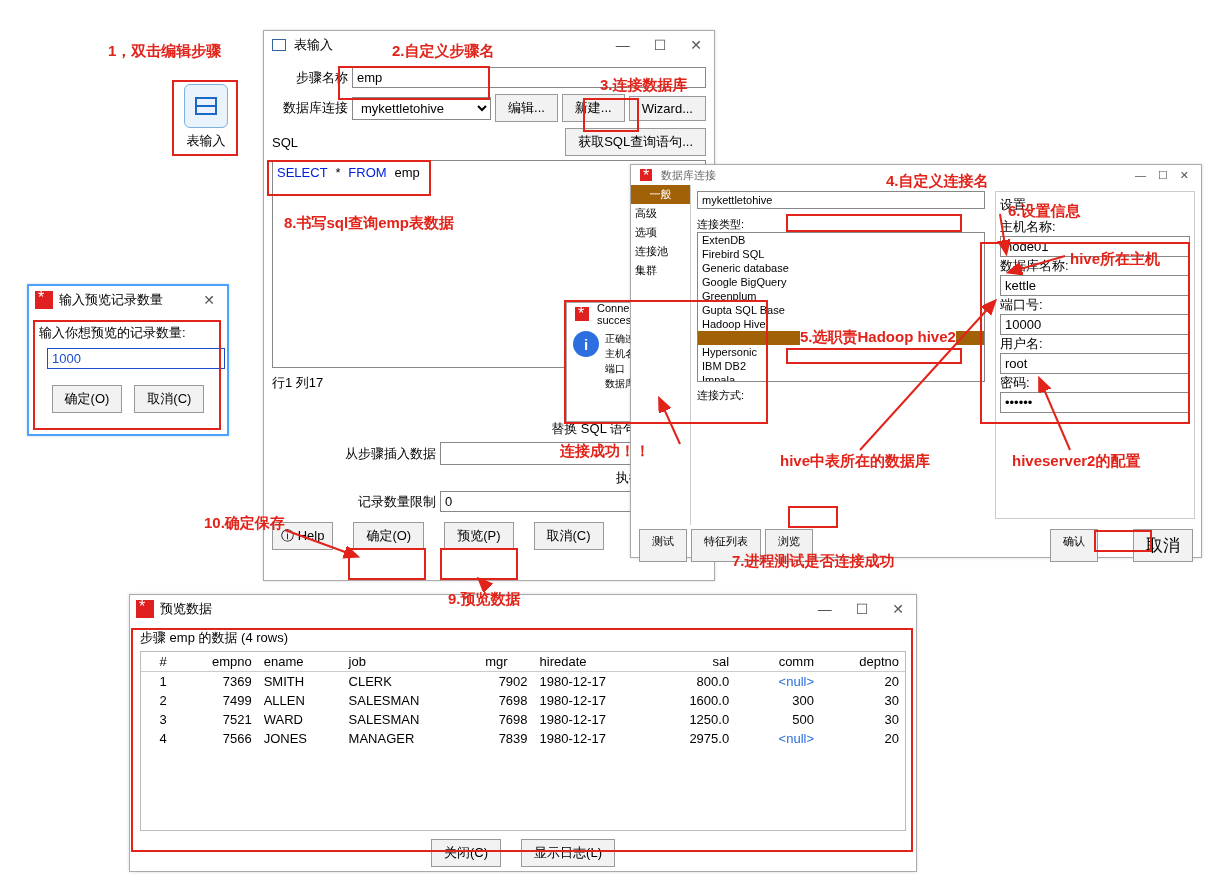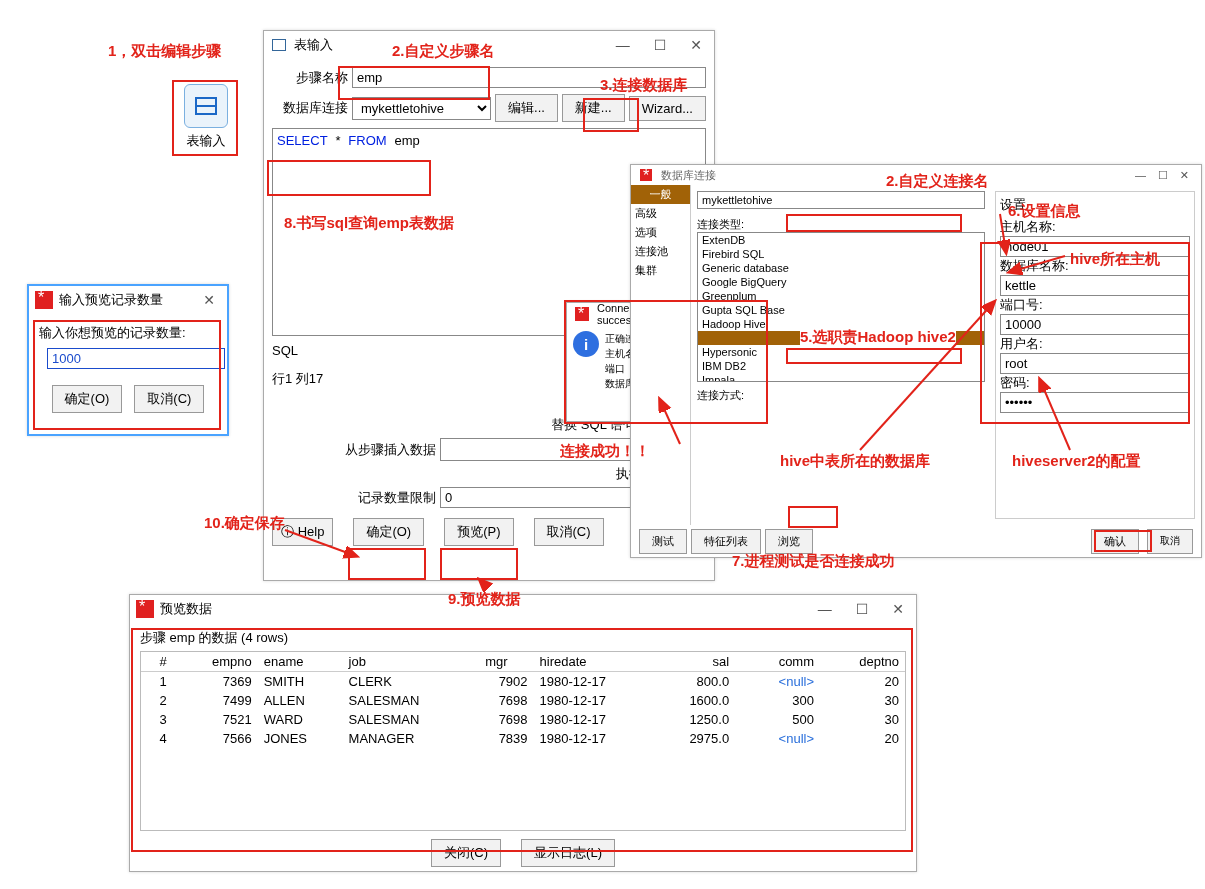--- a/index.html
+++ b/index.html
@@ -57,29 +57,29 @@
       <span class="label" style="width:76px;text-align:right;margin-right:4px;">步骤名称</span>
       <input class="field" style="flex: 1 1 0%;" value="emp">
     </div>
     <div style="display:flex;align-items:center;margin-bottom:6px;gap:4px;">
       <span class="label" style="width:76px;text-align:right;">数据库连接</span>
       <select class="field" style="flex:1;"><option>mykettletohive</option></select>
       <span class="btn">编辑...</span>
       <span class="btn">新建...</span>
       <span class="btn">Wizard...</span>
     </div>
+    <div style="display:flex;justify-content:space-between;align-items:center;">
+      <span class="label">SQL</span>
+      <span class="btn">获取SQL查询语句...</span>
+    </div>
     <div style="border:1px solid #888;height:208px;margin-top:4px;padding:4px;font-family:Consolas,monospace;font-size:13px;">
       <span style="color:#0020e0;">SELECT</span>
       <span>*</span>
       <span style="color:#0020e0;">FROM</span>
       <span>emp</span>
-    </div>
-    <div style="display:flex;justify-content:space-between;align-items:center;">
-      <span class="label">SQL</span>
-      <span class="btn">获取SQL查询语句...</span>
     </div>
     <div class="label" style="margin:6px 0;">行1 列17</div>
     <div style="display:flex;align-items:center;justify-content:flex-end;margin-bottom:4px;">
       <span class="label">允许简易转换</span>
       <span class="checkbox" style="margin-left:4px;"></span>
     </div>
     <div style="display:flex;align-items:center;justify-content:flex-end;margin-bottom:4px;">
       <span class="label">替换 SQL 语句里的变量</span>
       <span class="checkbox" style="margin-left:4px;"></span>
     </div>
@@ -201,21 +201,21 @@
     </div>
   </div>
   <div style="display:flex;justify-content:space-between;padding:4px 8px;">
     <div style="display:flex;gap:4px;">
       <span class="btn" style="font-size:11px;">测试</span>
       <span class="btn" style="font-size:11px;">特征列表</span>
       <span class="btn" style="font-size:11px;">浏览</span>
     </div>
     <div style="display:flex;gap:8px;">
       <span class="btn" style="font-size:11px;">确认</span>
-      <span class="btn" style="font-size:10px;">取消</span>
+      <span class="btn" style="font-size:17px;margin-left:27px;">取消</span>
     </div>
   </div>
 </div>
 
 <div class="window" style="left:129px; top:594px; width:788px; height:278px;">
   <div class="titlebar">
     <span class="icon-slot">
         <span class="kettle-icon"></span>
       </span>
     <span class="title-text">预览数据</span>
@@ -310,21 +310,21 @@
 <div class="redbox" style="left:786px; top:348px; width:176px; height:16px;"></div>
 <div class="redbox" style="left:980px; top:242px; width:210px; height:182px;"></div>
 <div class="redbox" style="left:788px; top:506px; width:50px; height:22px;"></div>
 <div class="redbox" style="left:1094px; top:530px; width:58px; height:22px;"></div>
 
 <div class="annot" style="left:108px; top:42px;">1，双击编辑步骤</div>
 <div class="annot" style="left:392px; top:42px;">2.自定义步骤名</div>
 <div class="annot" style="left:600px; top:76px;">3.连接数据库</div>
 <div class="annot" style="left:284px; top:214px;">8.书写sql查询emp表数据</div>
 <div class="annot" style="left:560px; top:442px;">连接成功！！</div>
-<div class="annot" style="left:886px; top:172px;">2.自定义连接名</div>
+<div class="annot" style="left:886px; top:172px;">4.自定义连接名</div>
 <div class="annot" style="left:1008px; top:202px;">6.设置信息</div>
 <div class="annot" style="left:1070px; top:250px;">hive所在主机</div>
 <div class="annot" style="left:800px; top:328px; background:#fff;">5.选职责Hadoop hive2</div>
 <div class="annot" style="left:780px; top:452px;">hive中表所在的数据库</div>
 <div class="annot" style="left:1012px; top:452px;">hiveserver2的配置</div>
 <div class="annot" style="left:732px; top:552px;">7.进程测试是否连接成功</div>
 <div class="annot" style="left:204px; top:514px;">10.确定保存</div>
 <div class="annot" style="left:448px; top:590px;">9.预览数据</div>
 
 <svg class="arrow" style="left:0;top:0;width:1205px;height:889px;position:absolute;pointer-events:none;">

